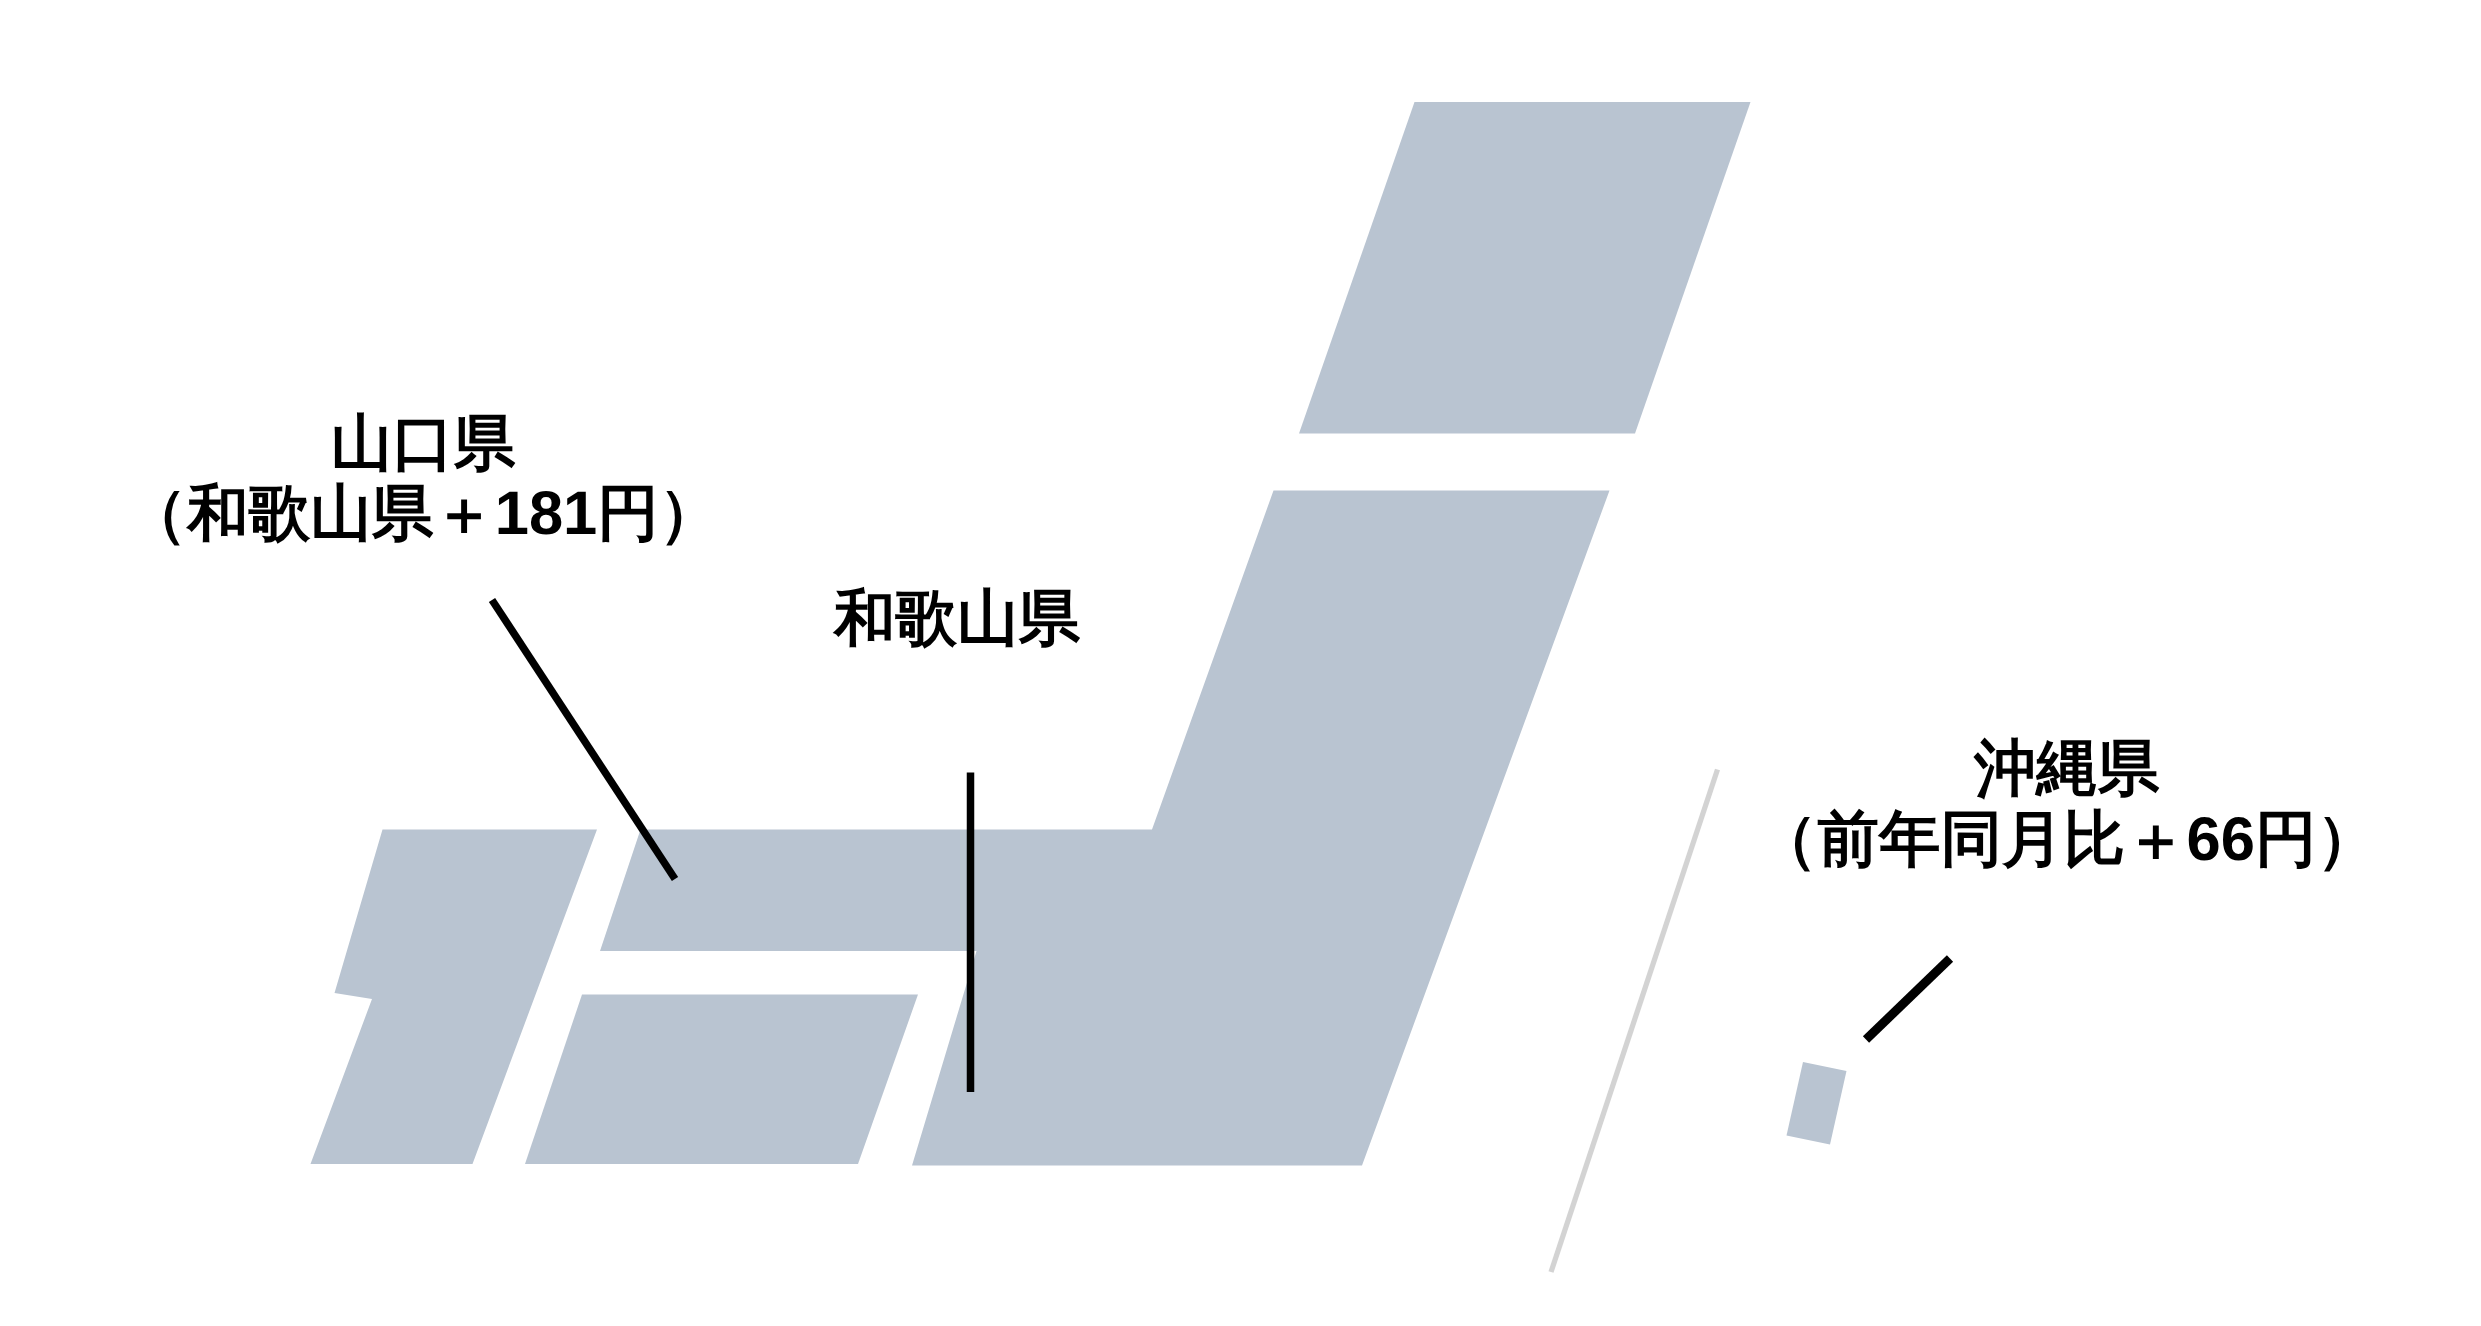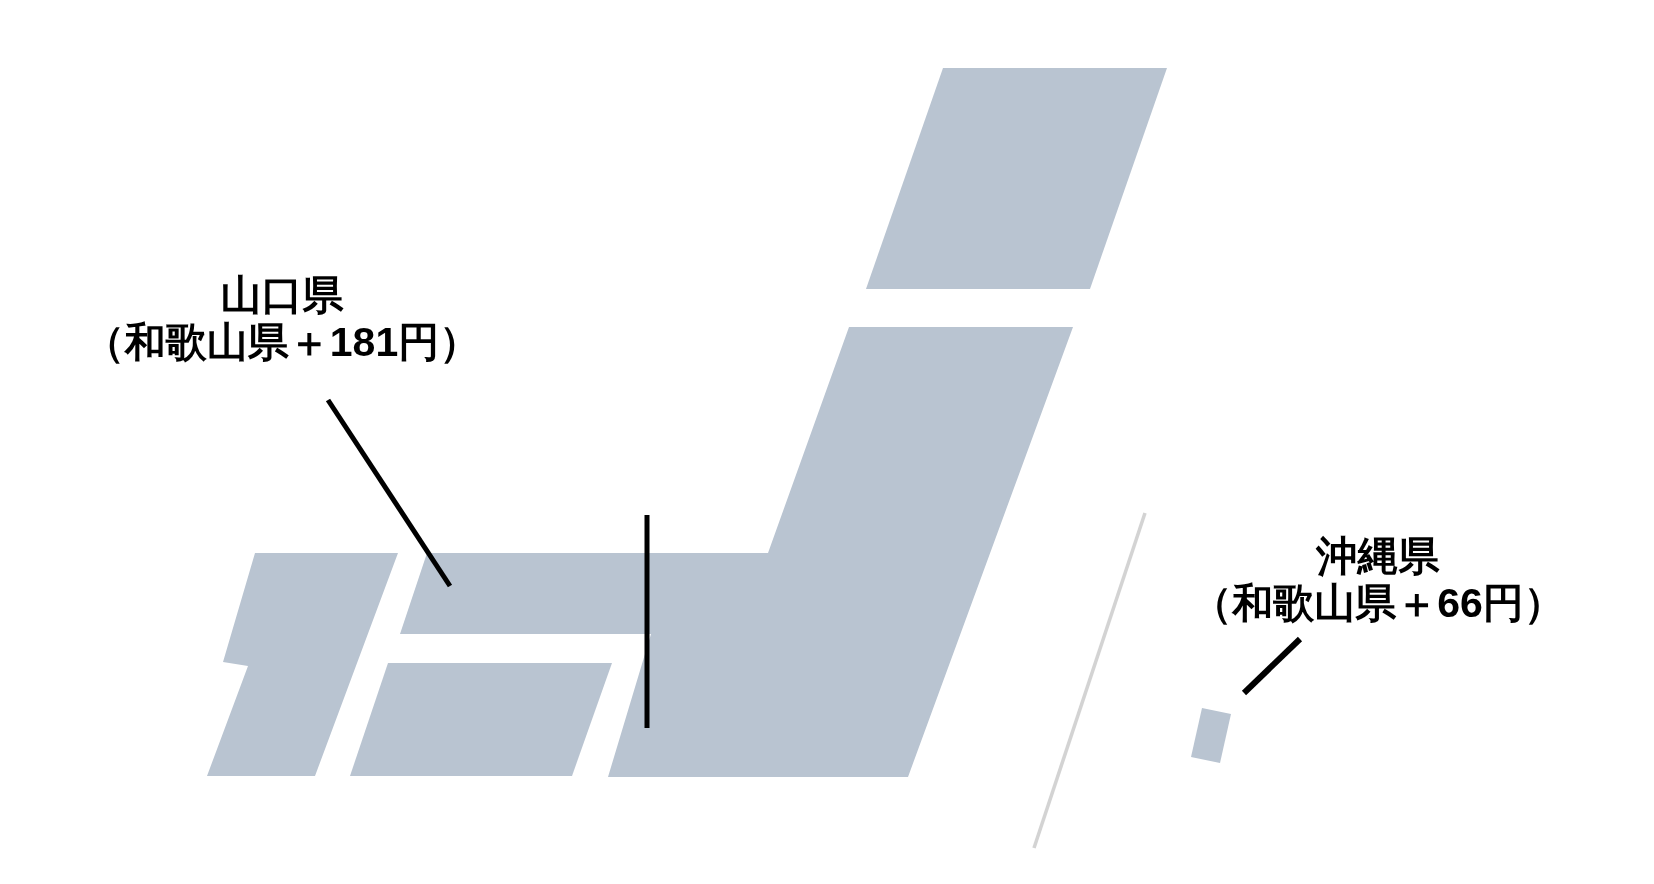--- a/index.html
+++ b/index.html
@@ -30,21 +30,21 @@
     color: #000000;
     font-size: 41px;
     line-height: 47px;
   }
   .callout .line {
     display: block;
     white-space: nowrap;
   }
   #label-yamaguchi { left: 42px;   top: 272px; }
   #label-wakayama  { left: 398px;  top: 389px; }
-  #label-okinawa   { left: 1138px; top: 533px; }
+  #label-okinawa   { left: 1138px; top: 489px; }
 </style>
 </head>
 <body>
 
 <div class="stage">
 
   <svg class="map-svg" viewBox="0 0 1654 884">
 
     <polygon points="943,68 1167,68 1090,289 866,289" fill="#b9c4d1"></polygon>
 
@@ -64,20 +64,21 @@
 
     <line x1="1244" y1="693" x2="1300" y2="639" stroke-width="6" stroke="#000000"></line>
   </svg>
 
   <div class="callout" id="label-yamaguchi">
     <span class="line">山口県</span>
     <span class="line">（和歌山県＋181円）</span>
   </div>
 
   <div class="callout" id="label-wakayama">
+    <span class="line">和歌山県</span>
   </div>
 
   <div class="callout" id="label-okinawa">
     <span class="line">沖縄県</span>
-    <span class="line">（和歌山県＋66円）</span>
+    <span class="line">（前年同月比＋66円）</span>
   </div>
 
 </div>
 
 </body></html>

